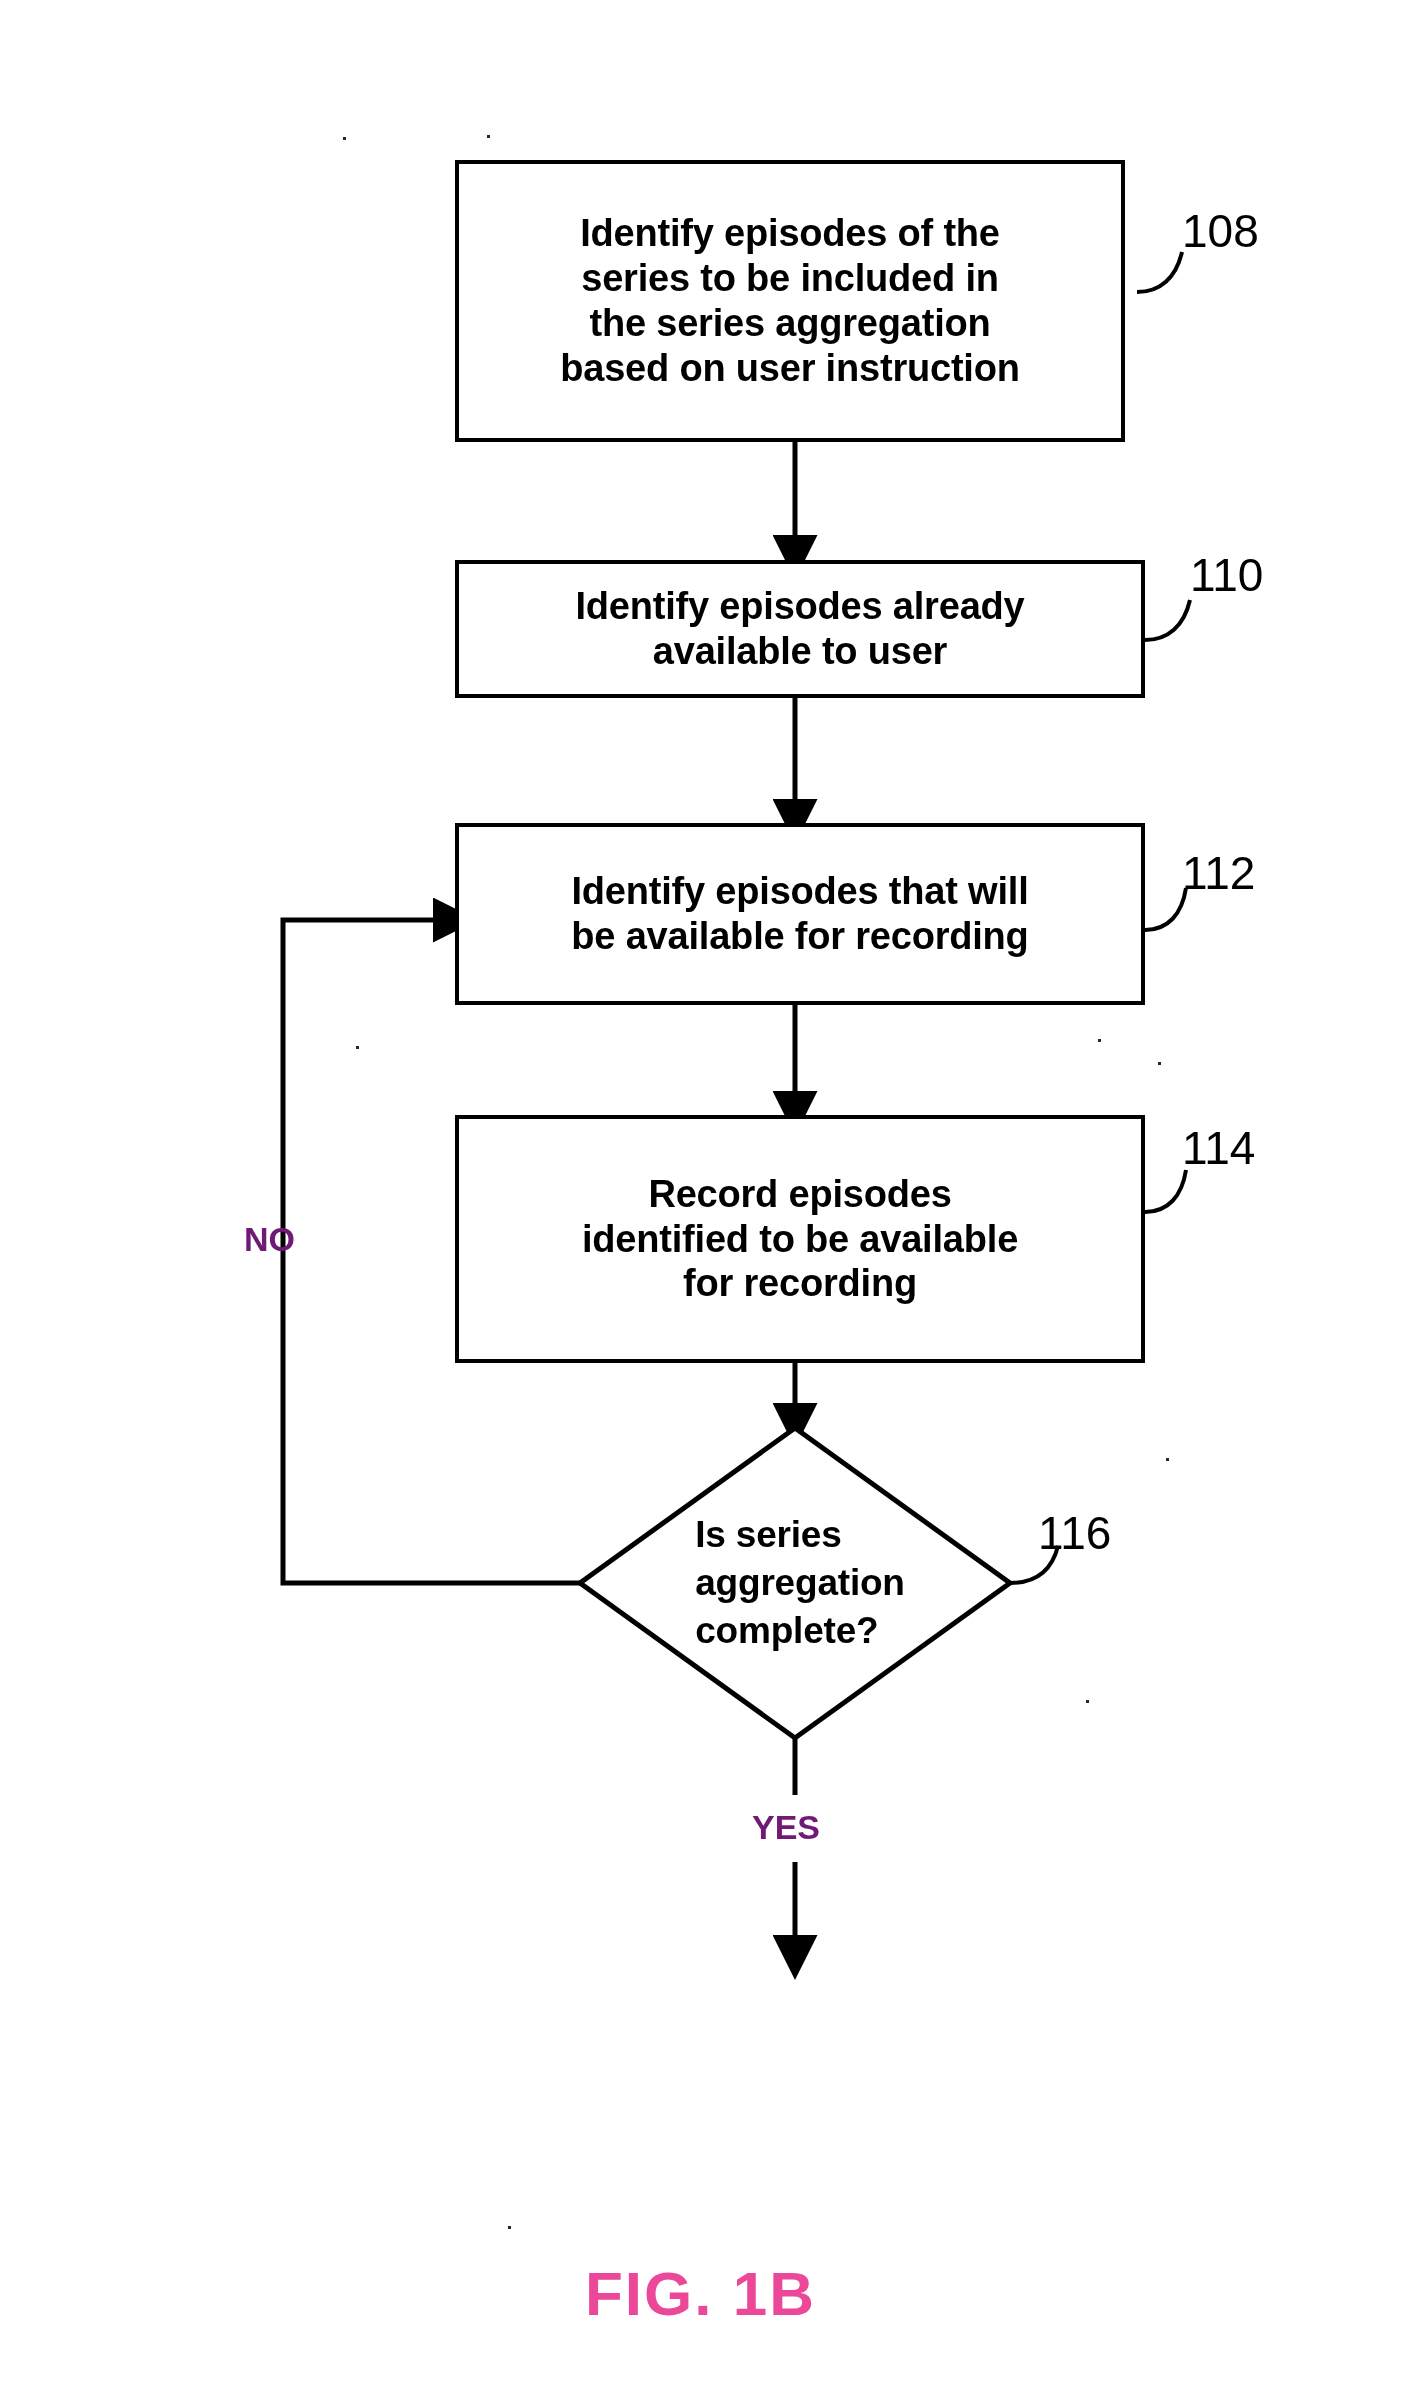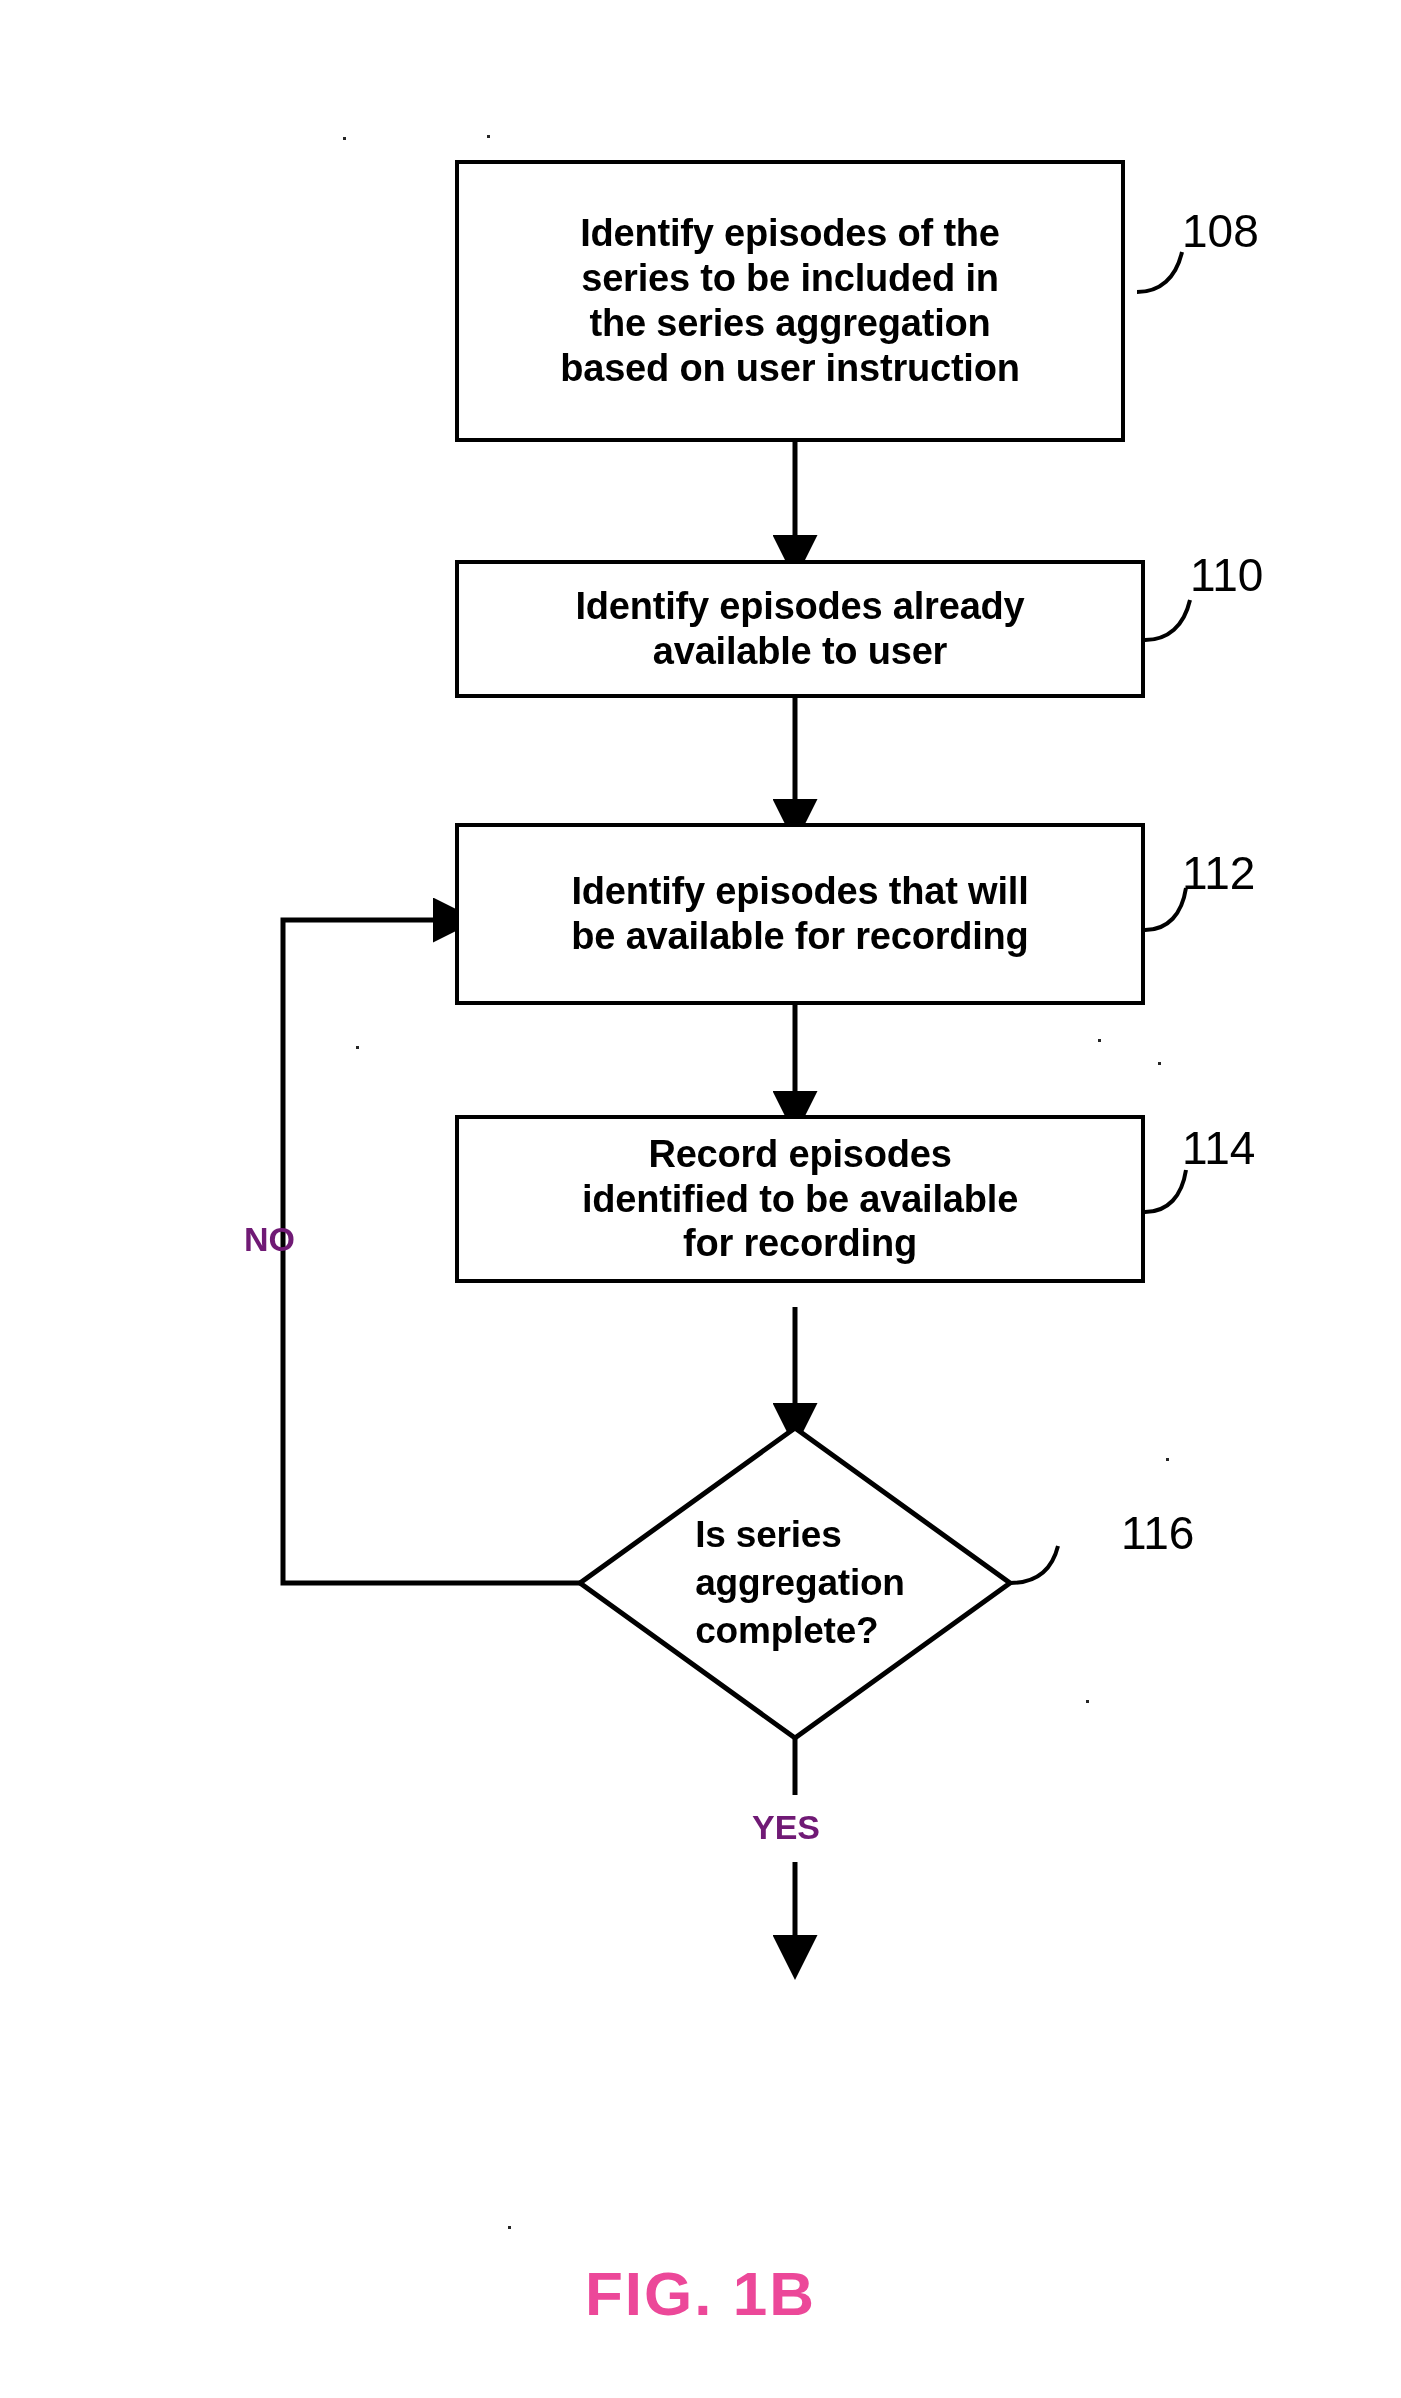--- a/index.html
+++ b/index.html
@@ -47,21 +47,21 @@
     font-size: 38px;
     line-height: 1.18;
     letter-spacing: -0.2px;
     color: #000000;
     padding: 0 16px;
     white-space: pre-line;
   }
   #box-108 { left: 455px; top: 160px; width: 670px; height: 282px; }
   #box-110 { left: 455px; top: 560px; width: 690px; height: 138px; }
   #box-112 { left: 455px; top: 823px; width: 690px; height: 182px; }
-  #box-114 { left: 455px; top: 1115px; width: 690px; height: 168px; }
+  #box-114 { left: 455px; top: 1115px; width: 690px; height: 248px; }
 
   
   #diamond-116-text {
     position: absolute;
     left: 590px;
     top: 1478px;
     width: 420px;
     height: 210px;
     display: flex;
     align-items: center;
@@ -80,21 +80,21 @@
     font-weight: normal;
     font-size: 46px;
     line-height: 1;
     color: #000000;
     white-space: nowrap;
   }
   #ref-108 { left: 1182px; top: 208px; }
   #ref-110 { left: 1190px; top: 552px; }
   #ref-112 { left: 1182px; top: 850px; }
   #ref-114 { left: 1182px; top: 1125px; }
-  #ref-116 { left: 1121px; top: 1510px; }
+  #ref-116 { left: 1038px; top: 1510px; }
 
   
   .branch-label {
     position: absolute;
     font-family: "Liberation Sans", sans-serif;
     font-weight: bold;
     font-size: 34px;
     line-height: 1;
     color: #701a75;
     white-space: nowrap;

